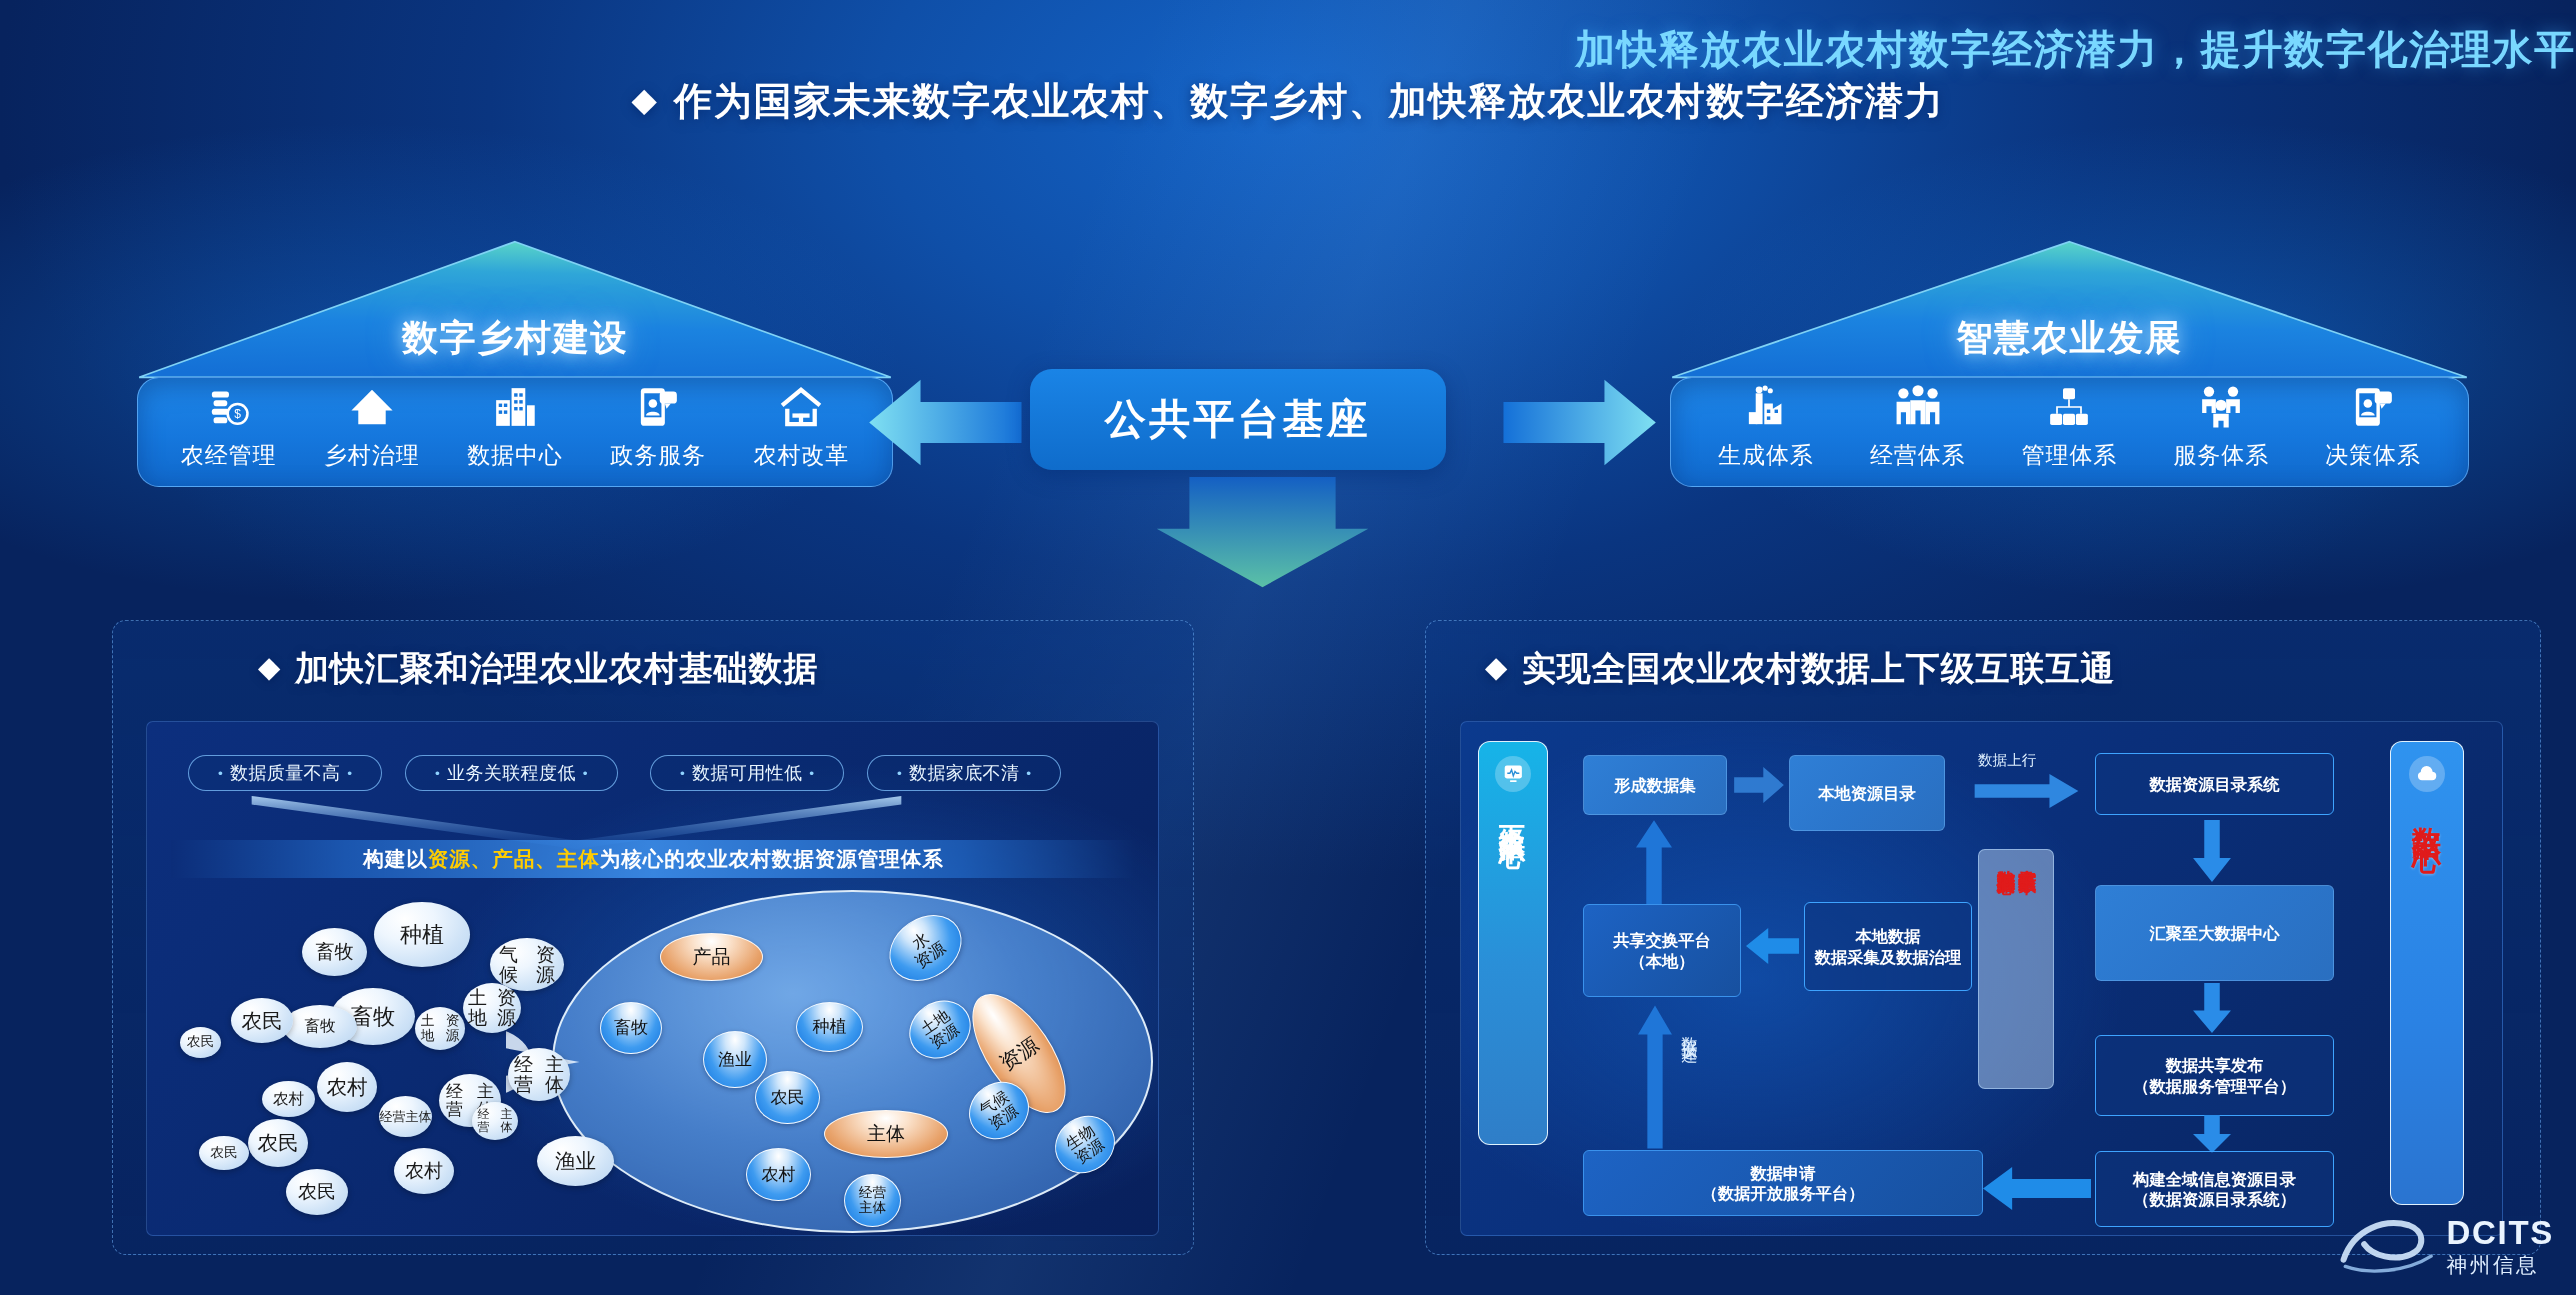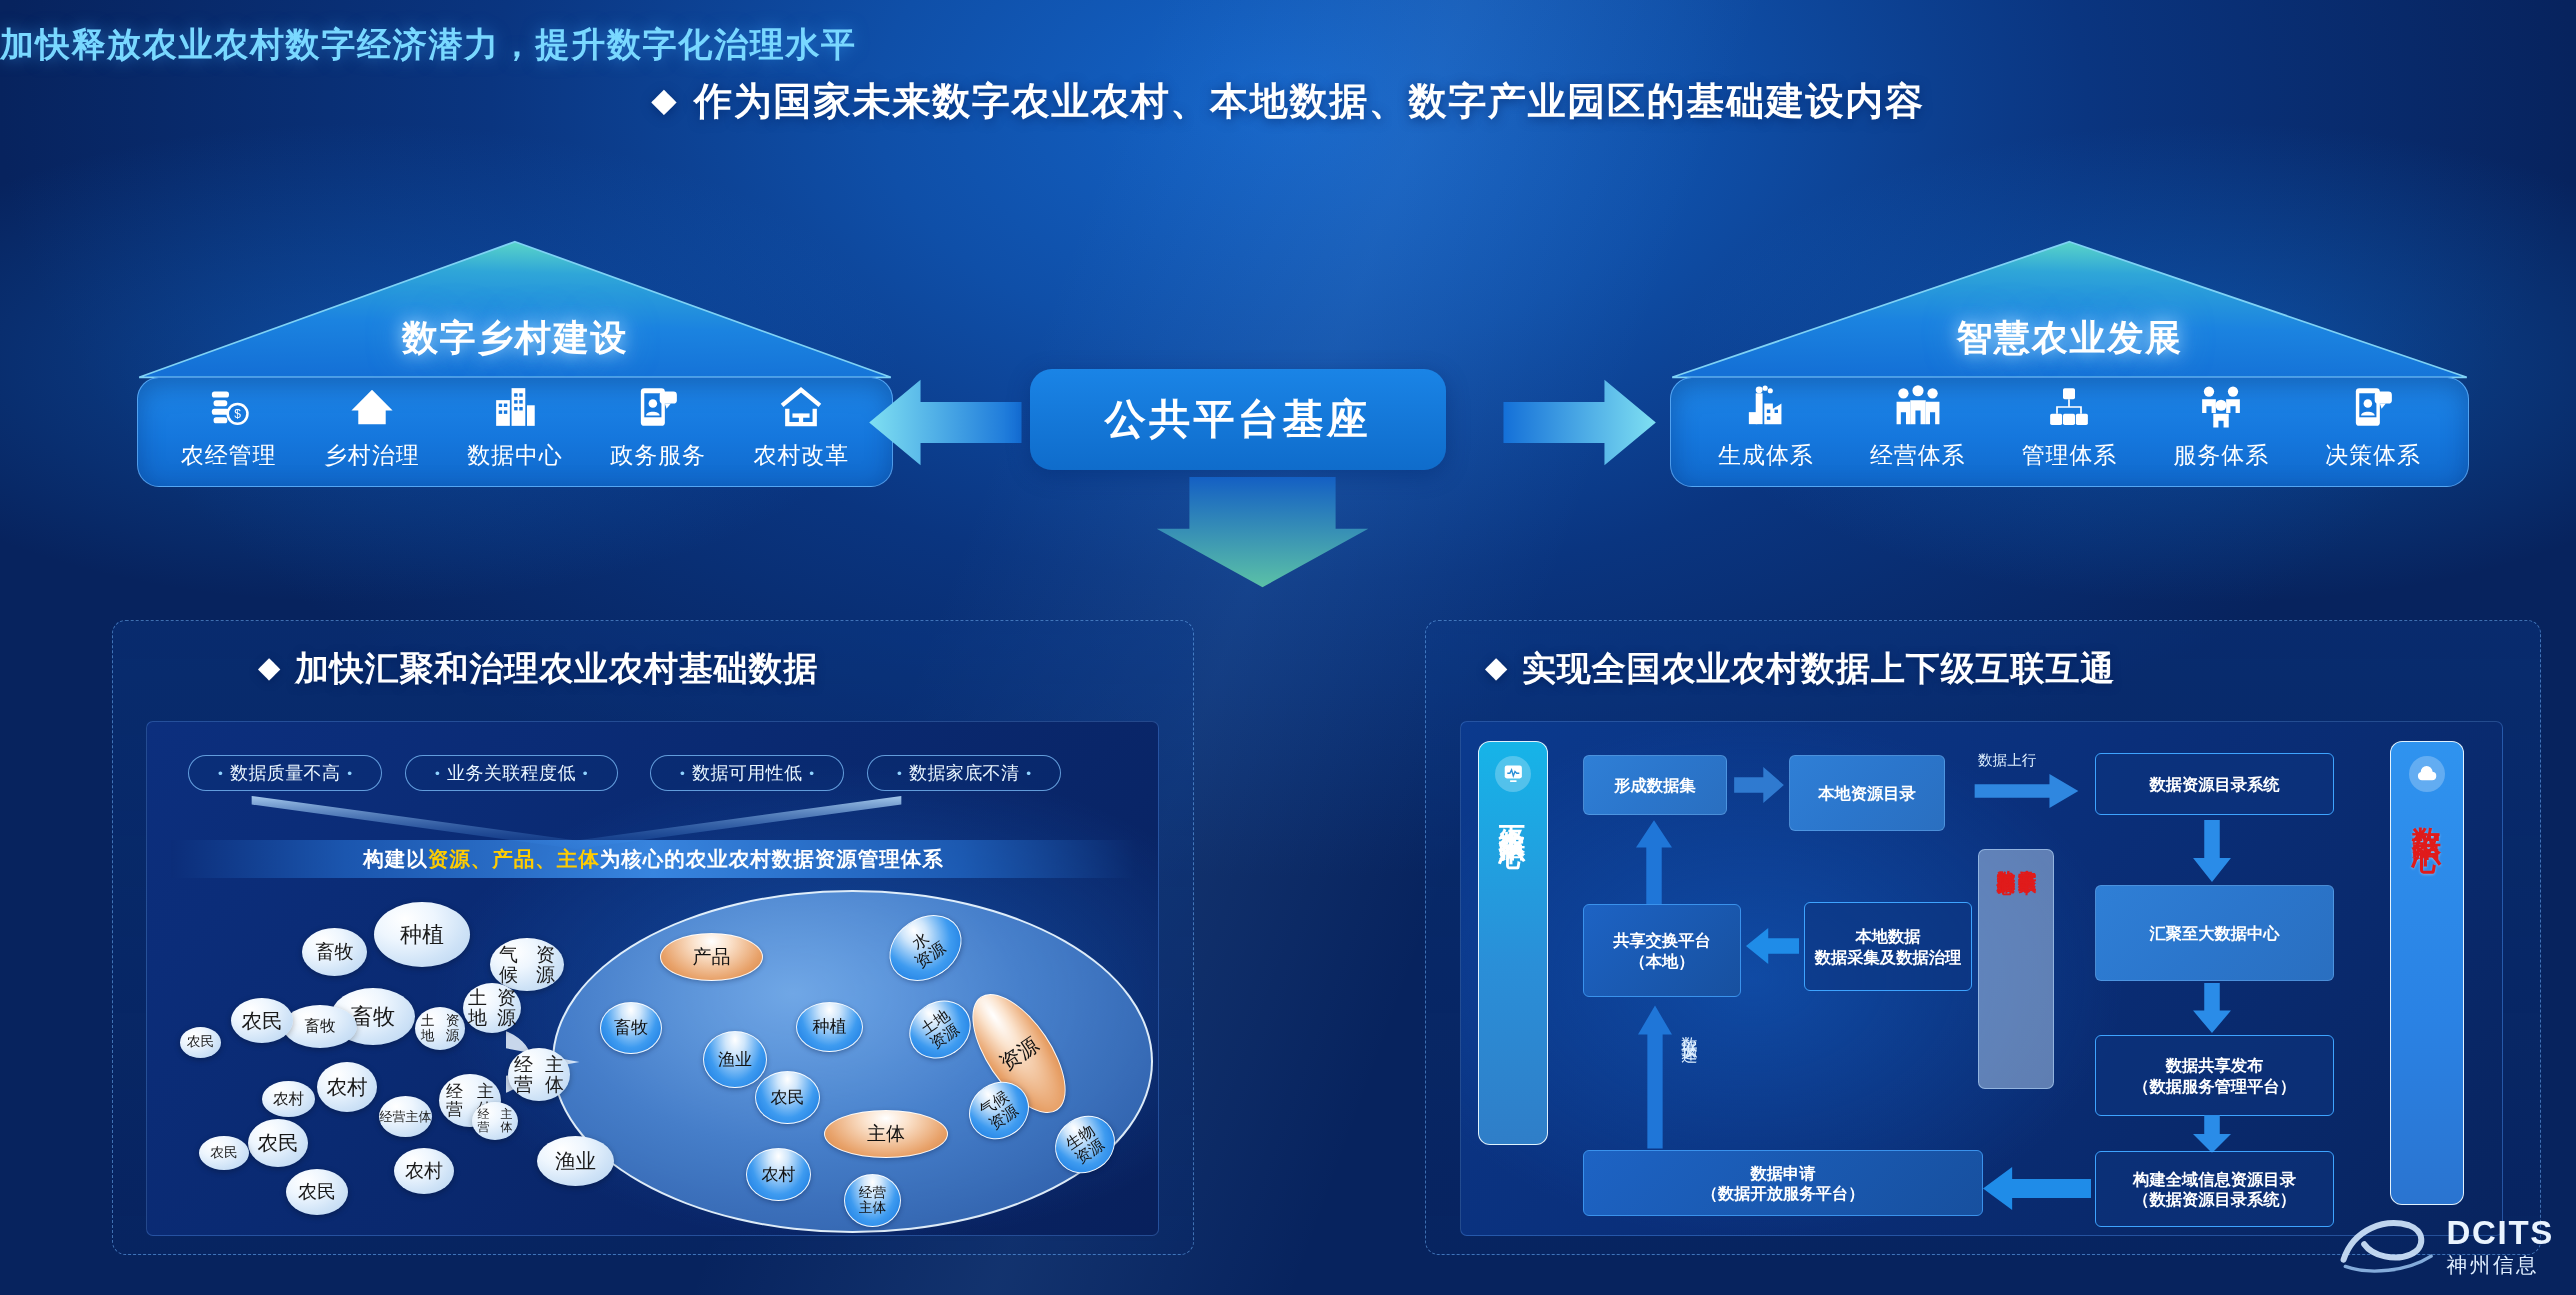--- a/index.html
+++ b/index.html
@@ -17,22 +17,22 @@
     position:absolute; inset:0;
     background:
       linear-gradient(110deg, rgba(255,255,255,0) 38%, rgba(120,190,255,.10) 48%, rgba(255,255,255,0) 58%),
       radial-gradient(ellipse 773px 343px at 14% 28%, rgba(20,110,210,.45), rgba(0,0,0,0) 70%),
       radial-gradient(ellipse 773px 343px at 86% 28%, rgba(20,120,220,.45), rgba(0,0,0,0) 70%);
     pointer-events:none;
   }
 
   
   .title{
-    position:absolute; top:22px; left:0; width:2576px; text-align:left;
-    font-size:34px; font-weight:700; letter-spacing:1.7px;
+    position:absolute; top:22px; left:0; width:2576px; text-align:right;
+    font-size:40px; font-weight:700; letter-spacing:1.7px;
     color:#79d8ff; text-shadow:0 0 15.5px rgba(60,170,255,.55);
   }
   .subtitle{
     position:absolute; top:76px; left:0; width:2576px; text-align:center;
     font-size:38px; font-weight:700; letter-spacing:1.7px; color:#fff;
     text-shadow:0 1.7px 10.3px rgba(0,40,110,.8);
   }
   .subtitle .dia{ color:#fff; font-size:33px; margin-right:15.5px; vertical-align:2.6px;}
 
   
@@ -189,21 +189,21 @@
   .logo .txt .en{ font-size:33px; font-weight:700; color:#eaf4ff; letter-spacing:1.7px; line-height:1;}
   .logo .txt .cn{ font-size:20.6px; color:#dfeeff; letter-spacing:2.6px; margin-top:1.7px;}
 </style>
 </head>
 <body>
 
 <div class="bg-sweep"></div>
 
 <div class="title">加快释放农业农村数字经济潜力，提升数字化治理水平</div>
 <div class="subtitle">
-  <span class="dia">◆</span><span>作为国家未来数字农业农村、本地数据、数字产业园区的基础建设内容</span>
+  <span class="dia">◆</span><span>作为国家未来数字农业农村、数字乡村、加快释放农业农村数字经济潜力</span>
 </div>
 
 <div class="house" id="houseL" style="left:137px; top:240px; width:756px;">
   <div class="roof" style="height:137px;">
     <svg class="roof-svg" width="756" height="139" viewBox="0 0 880 162">
       <defs>
         <linearGradient id="rgL" x1="0.5" y1="0" x2="0.35" y2="1">
           <stop offset="0%" stop-color="#59d4c8"></stop>
             <stop offset="22%" stop-color="#2fa6d8"></stop>
           <stop offset="60%" stop-color="#1b83e0"></stop>

